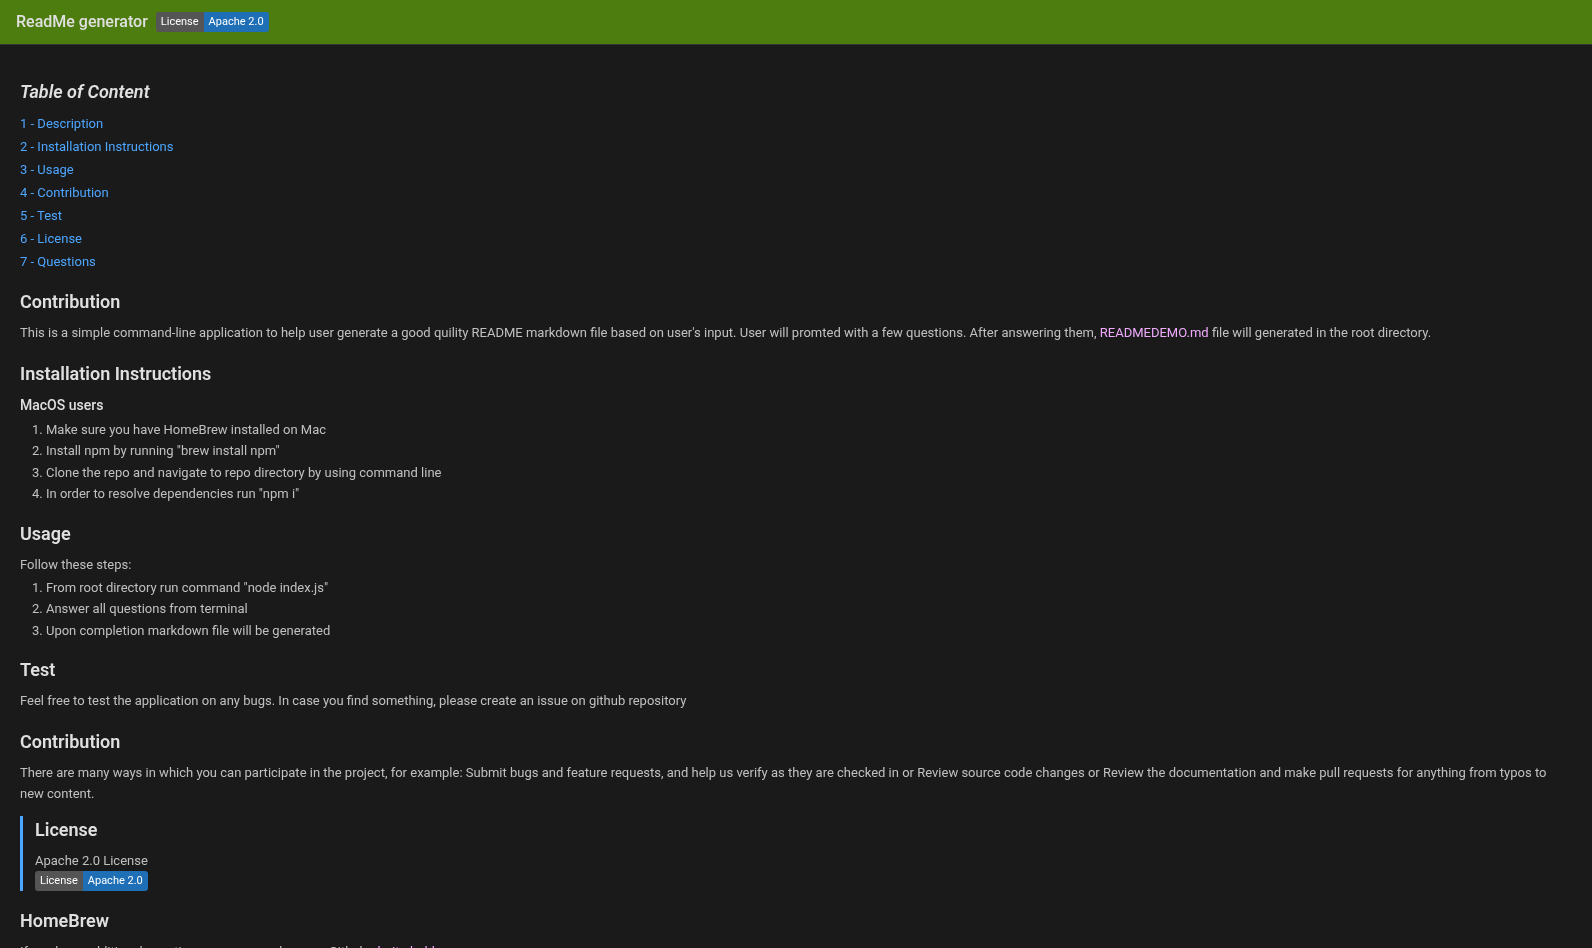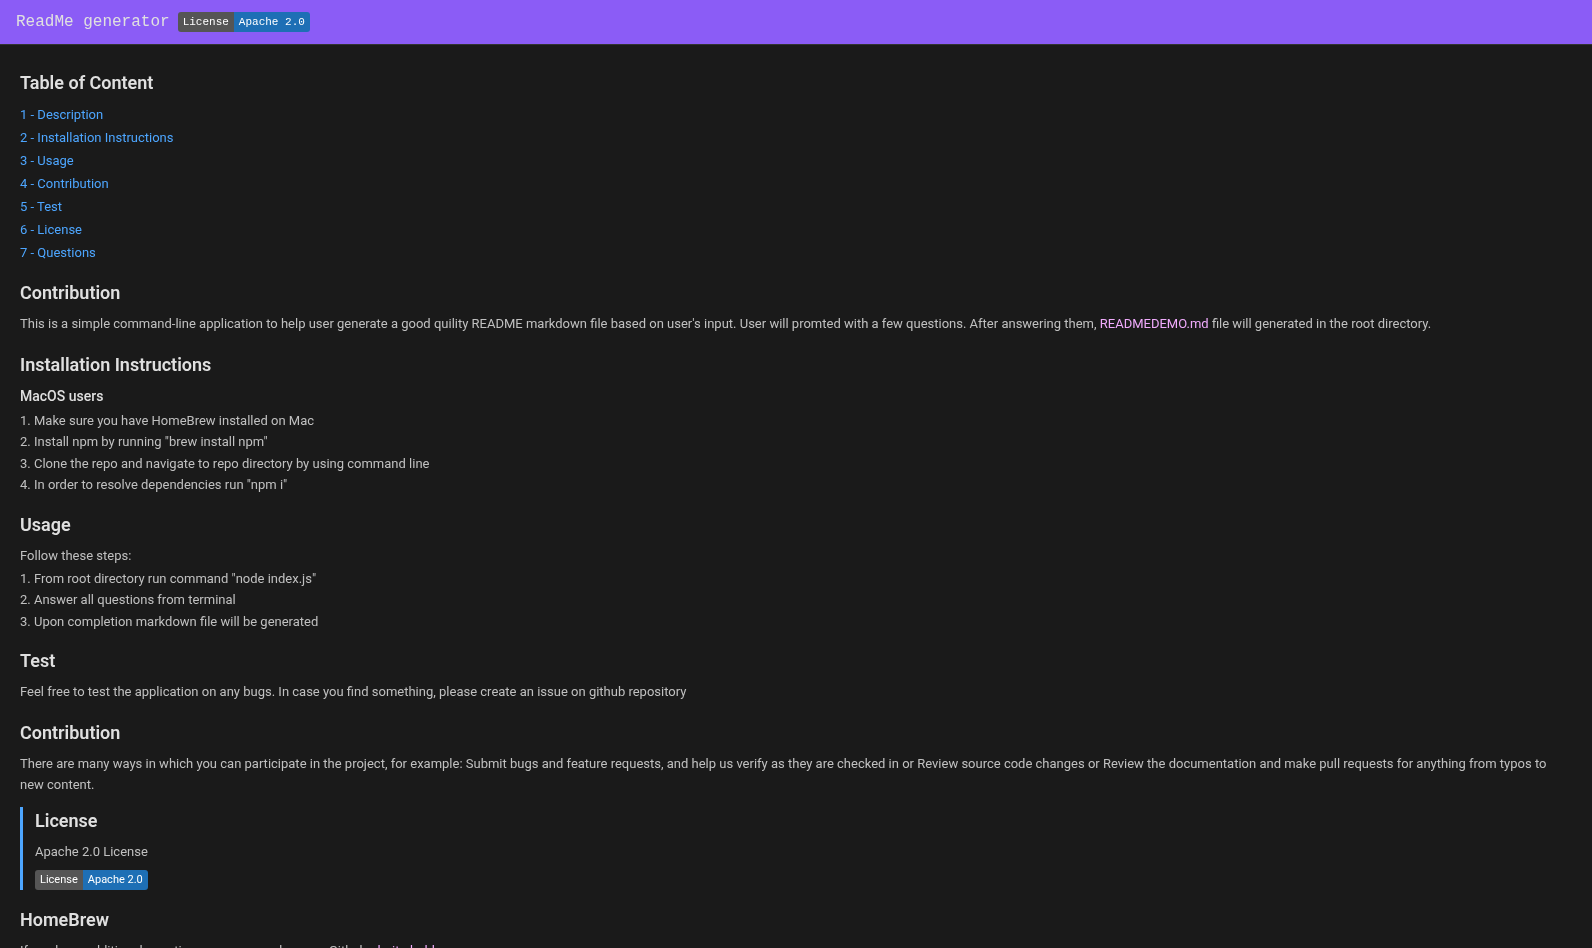--- a/index.html
+++ b/index.html
@@ -10,27 +10,26 @@
 
     body {
       background-color: #1a1a1a;
       color: #d0d0d0;
       font-family: -apple-system, BlinkMacSystemFont, 'Segoe UI', Roboto, sans-serif;
       font-size: 14px;
       line-height: 1.5;
     }
 
     header {
-      background-color: #8b5cf6;
+      background-color: #4d7c0f;
       border-bottom: 1px solid #333;
       padding: 10px 16px;
       display: flex;
       align-items: center;
       gap: 8px;
-      font-family: Liberation Mono, monospace;
     }
 
     .app-title {
       color: #e0e0e0;
       font-size: 16px;
       font-weight: 500;
     }
 
     .badge-container {
       display: flex;
@@ -61,21 +60,22 @@
 
     .section-title {
       color: #e0e0e0;
       font-size: 18px;
       font-weight: 600;
       margin-bottom: 8px;
       margin-top: 16px;
     }
 
     .toc-title {
-      margin-top: 8px;
+      margin-top: 17px;
+      font-style: italic;
     }
 
     .toc-list {
       list-style: none;
       padding: 0;
     }
 
     .toc-list li {
       margin: 2px 0;
     }
@@ -106,33 +106,32 @@
     }
 
     .install-list {
       list-style: none;
       padding: 0;
     }
 
     .install-list li {
       font-size: 13px;
       color: #c0c0c0;
-      margin: 2px 0;
+      margin: 2px 12px;
     }
 
     .license-section {
       border-left: 3px solid #4da6ff;
       padding-left: 12px;
       margin: 12px 0;
     }
 
     .license-text {
       font-size: 13px;
       color: #c0c0c0;
-      margin-bottom: 8px;
     }
 
     .section-wrapper {
       margin-bottom: 4px;
     }
   </style>
 </head>
 <body>
 
 <header>

